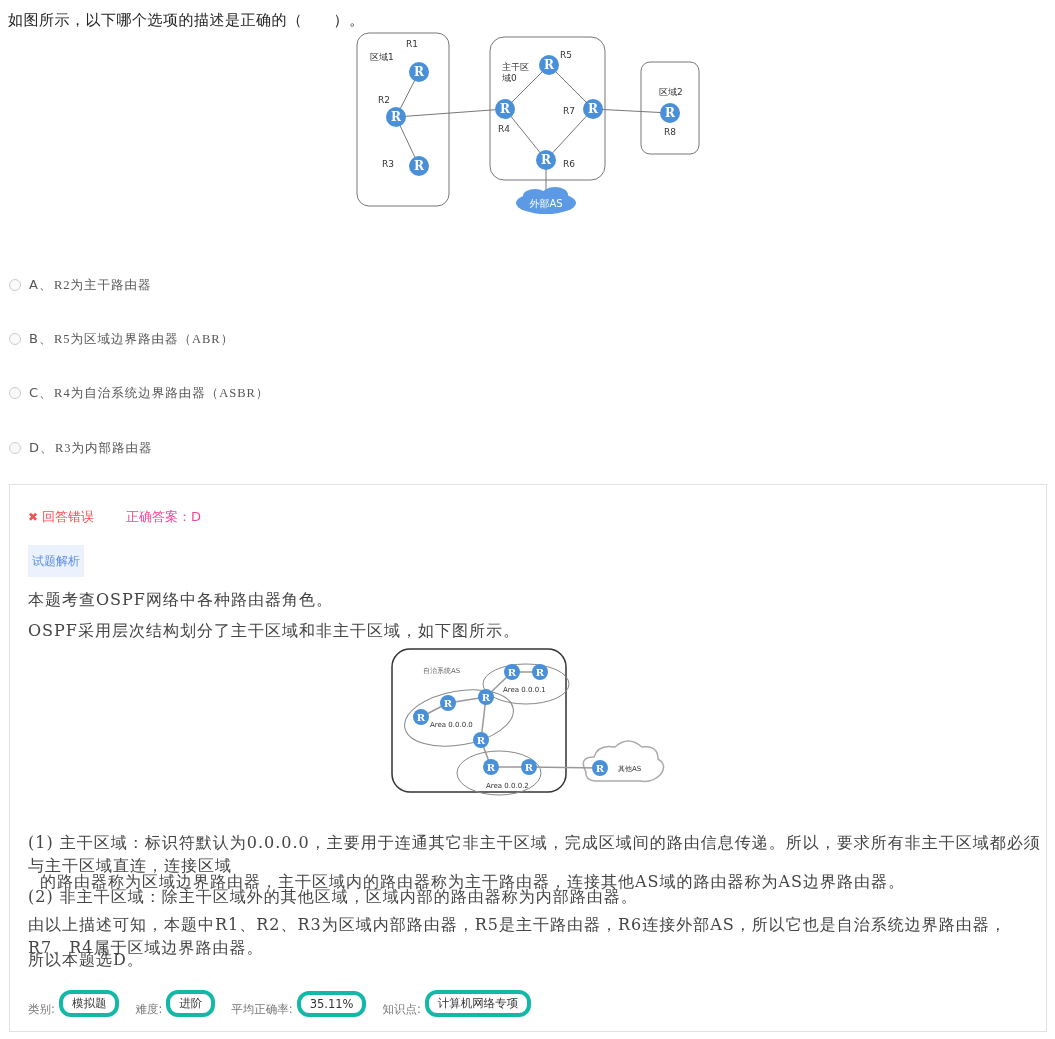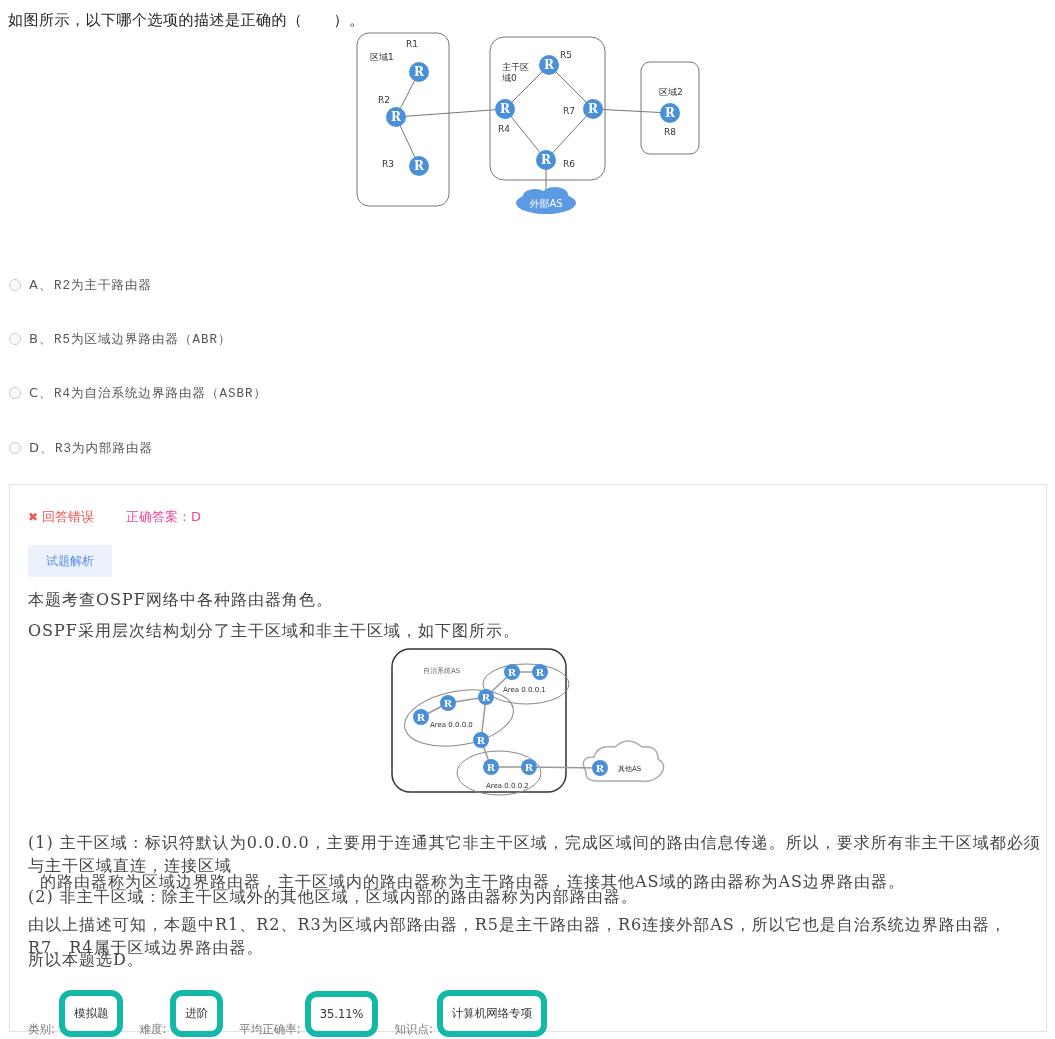--- a/index.html
+++ b/index.html
@@ -3,32 +3,32 @@
 <meta charset="utf-8">
 <style>
   html, body { margin:0; padding:0; background:#fff; }
   body { width:1055px; height:1039px; position:relative; overflow:hidden;
          font-family:"DejaVu Sans","Liberation Sans",sans-serif; color:#333; }
   .question { position:absolute; left:8px; top:11px; font-size:15px; color:#222; letter-spacing:0.5px; }
   .fig1 { position:absolute; left:350px; top:30px; width:360px; height:190px; }
   .option { position:absolute; left:9px; display:flex; align-items:center; font-size:12.5px; color:#555; letter-spacing:1px; }
   .radio { width:10px; height:10px; border:1px solid #ccc; border-radius:50%; margin-right:8px; background:#fafafa; }
   .letter { font-size:13px; color:#555; margin-right:1px; }
-  .opt-text { font-family:Liberation Mono, monospace; }
+  .opt-text { font-family:Liberation Serif, serif; }
   .panel { position:absolute; left:9px; top:484px; width:1038px; height:548px; border:1px solid #e2e2e2; box-sizing:border-box; }
   .result-row { position:absolute; left:18px; top:23px; display:flex; align-items:center; font-size:13px; }
   .wrong { color:#f05454; display:flex; align-items:center; }
   .x-icon { font-size:12px; margin-right:4px; font-weight:bold; }
   .correct { margin-left:32px; color:#ec4899; }
-  .analysis-btn { position:absolute; left:18px; top:60px; width:84px; height:32px; background:#ebf2fd; color:#5a8de6; font-size:12px; display:flex; align-items:center; justify-content:center; }
+  .analysis-btn { position:absolute; left:18px; top:60px; width:56px; height:32px; background:#ebf2fd; color:#5a8de6; font-size:12px; display:flex; align-items:center; justify-content:center; }
   .para { position:absolute; left:18px; font-size:16px; color:#444; letter-spacing:1px; font-family:"DejaVu Serif","Liberation Serif",serif; line-height:23px; }
   .fig2 { position:absolute; left:380px; top:162px; width:290px; height:150px; }
   .meta { position:absolute; left:18px; top:505px; display:flex; align-items:flex-end; font-size:11.5px; color:#777; }
   .meta .lbl { margin-right:4px; }
-  .tag { border:6px solid #14b8a6; border-radius:12px; padding:10px 9px; color:#333; margin-right:16px; font-size:11.5px; }
+  .tag { border:4px solid #14b8a6; border-radius:12px; padding:2px 9px; color:#333; margin-right:16px; font-size:11.5px; }
 </style>
 </head>
 <body>
 
 <div class="question">如图所示，以下哪个选项的描述是正确的（　　）。</div>
 
 <svg class="fig1" viewBox="0 0 360 190" xmlns="http://www.w3.org/2000/svg">
   <g fill="none" stroke="#777" stroke-width="1">
     <rect x="7" y="3" width="92" height="173" rx="12"></rect>
     <rect x="140" y="7" width="115" height="143" rx="14"></rect>

